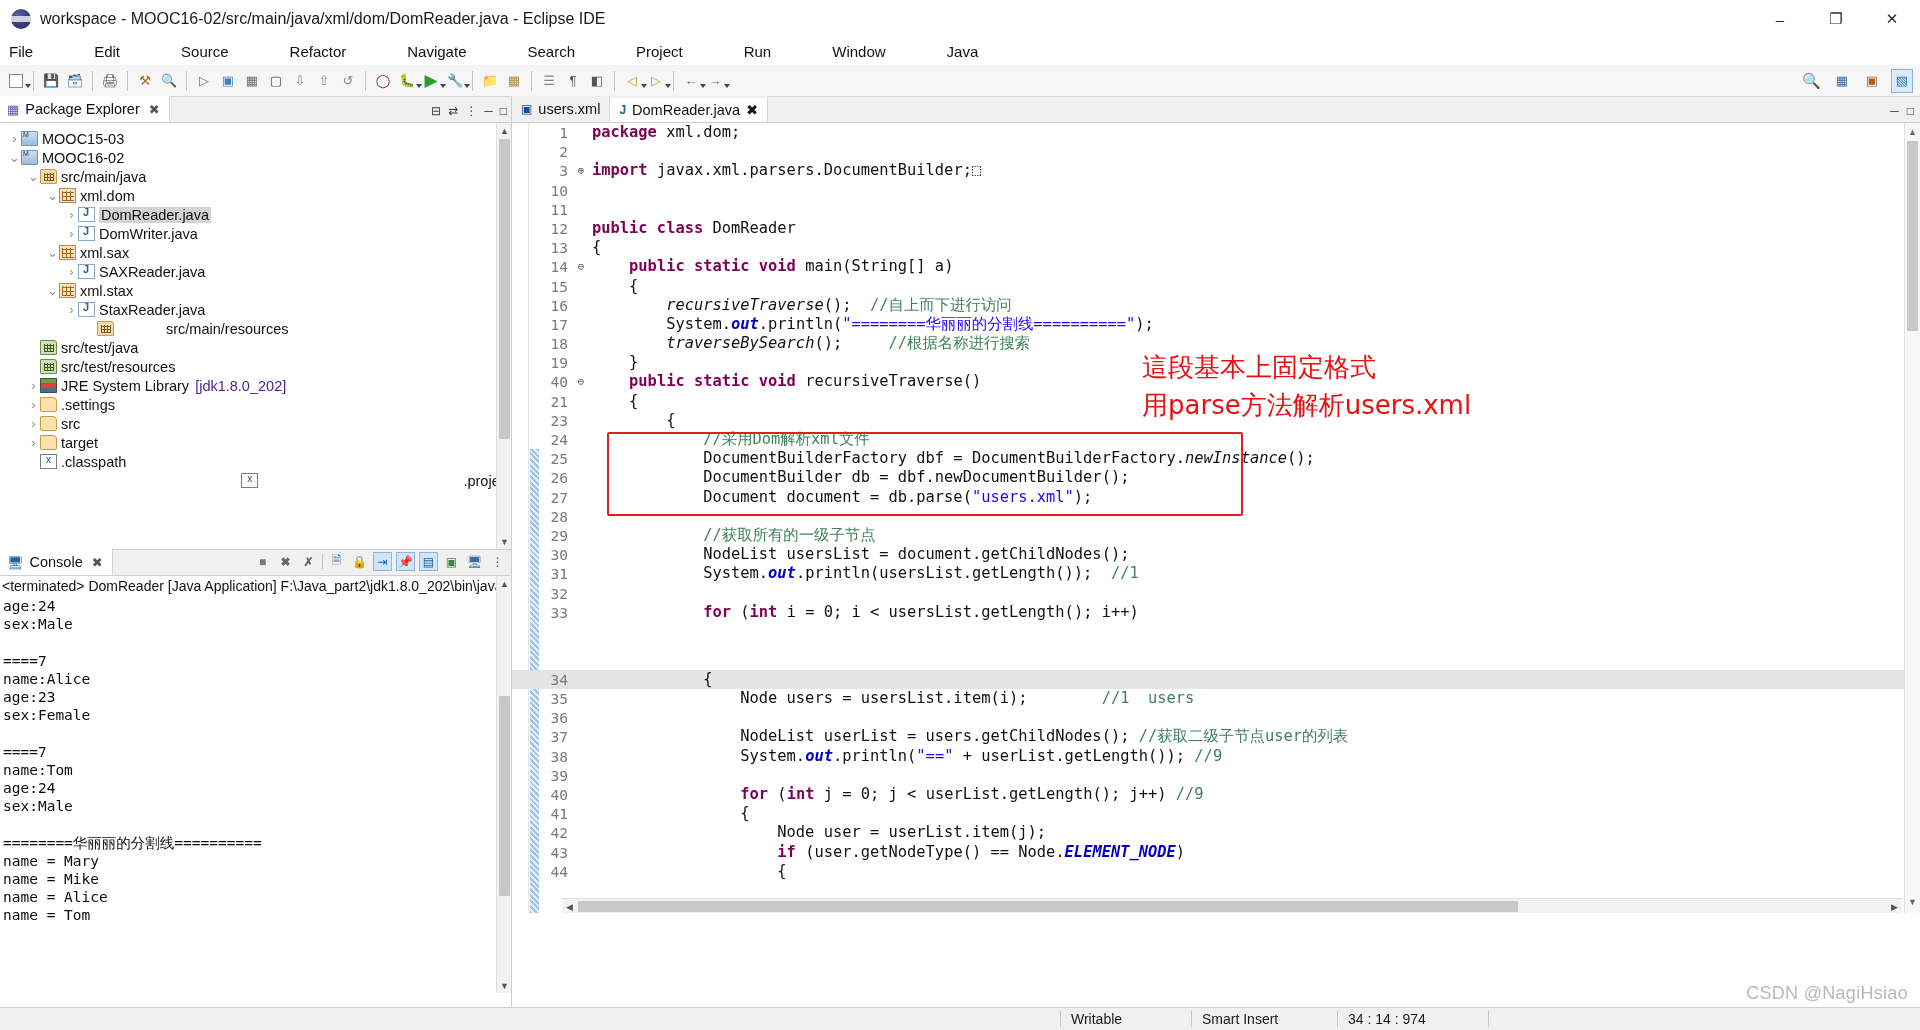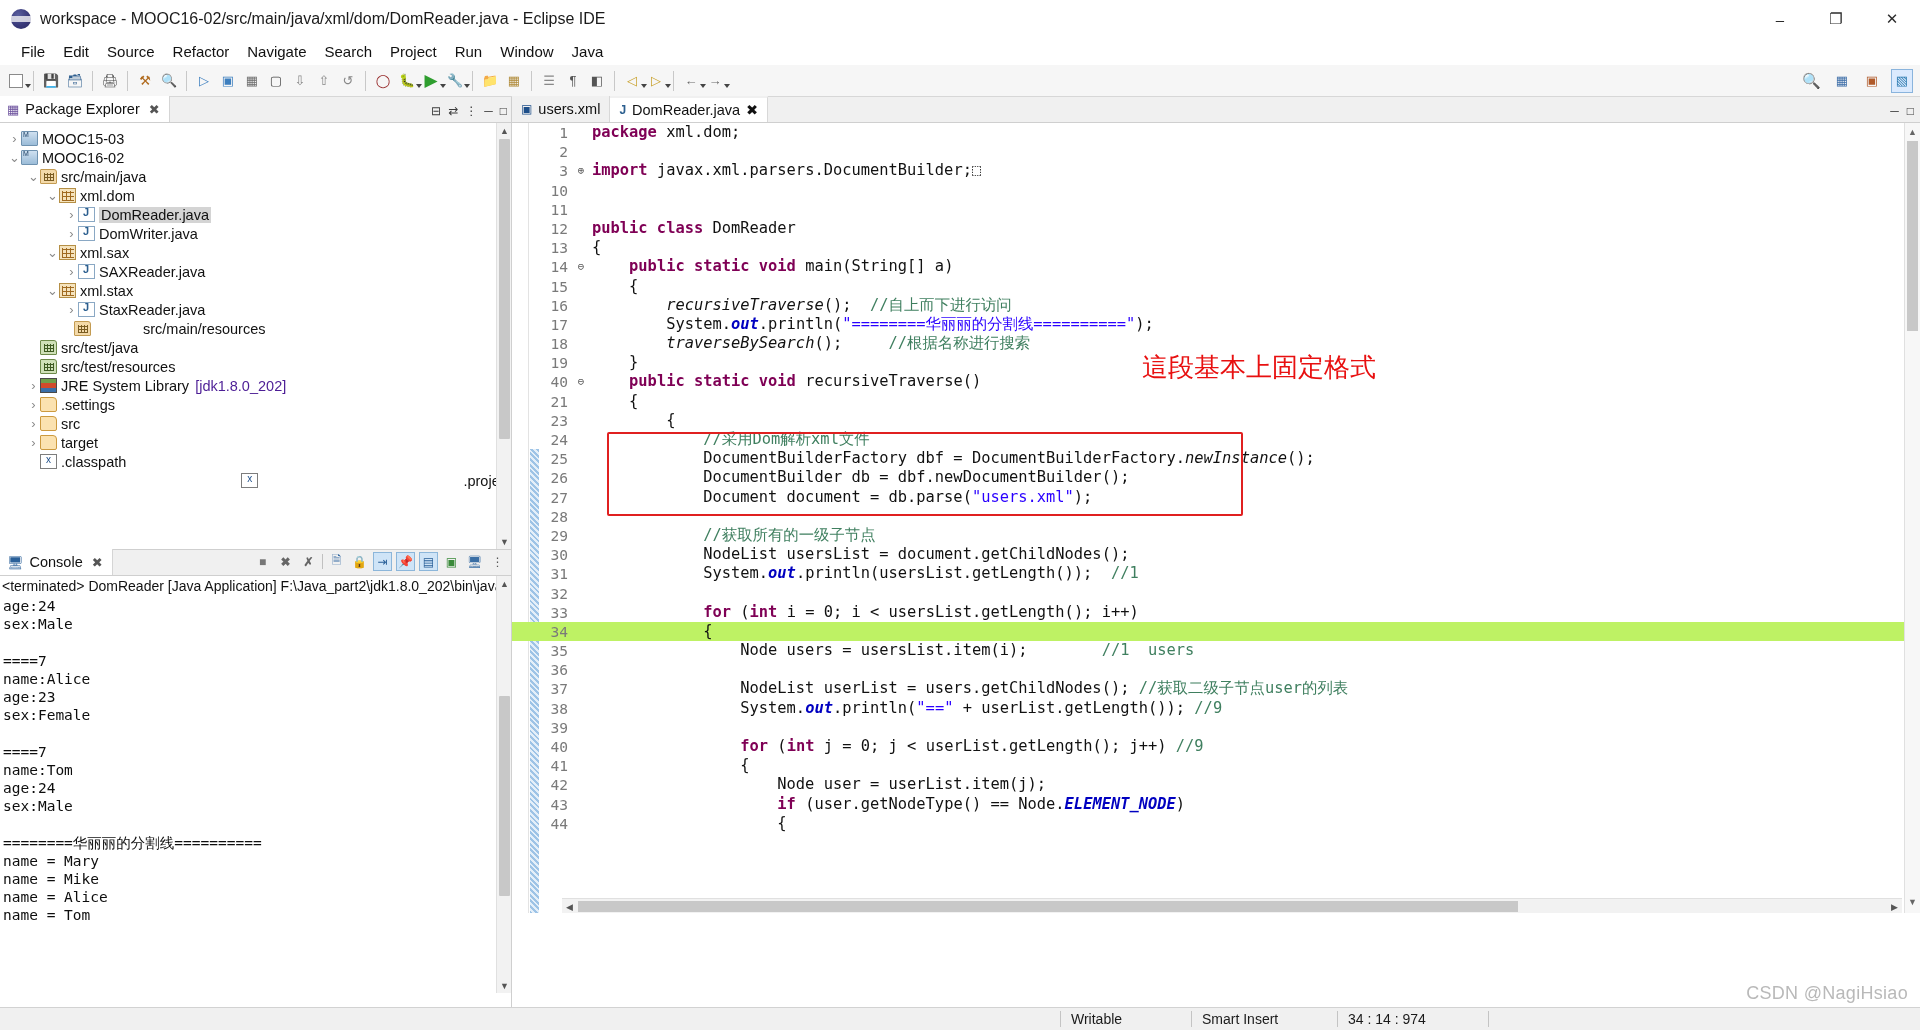--- a/index.html
+++ b/index.html
@@ -30,21 +30,21 @@
   .tb-title { font-size: 16px; color: #1a1a1a; white-space: nowrap; }
   .tb-btns { position: absolute; right: 0; top: 0; height: 38px; display: flex; }
   .tb-btn {
     width: 56px; height: 38px; display: flex; align-items: center; justify-content: center;
     font-size: 15px; color: #2b2b2b;
   }
 
   
   .menubar {
     position: absolute; top: 38px; left: 0; width: 1920px; height: 27px;
-    background: #ffffff; display: flex; align-items: center; padding-left: 12px;
+    background: #ffffff; display: flex; align-items: center; padding-left: 0; gap: 43px;
   }
   .menu-item {
     font-size: 15px; color: #111; padding: 3px 9px; white-space: nowrap;
   }
 
   
   .toolbar {
     position: absolute; top: 65px; left: 0; width: 1920px; height: 32px;
     background: #f6f6f6; border-bottom: 1px solid #d7d7d7;
     display: flex; align-items: center; padding-left: 4px;
@@ -153,21 +153,21 @@
   .gutter-marker {
     position: absolute; left: 0; top: 0; width: 17px; height: 790px; background: #ffffff;
     border-right: 1px solid #e3e3e3;
   }
   .code-lines {
     position: absolute; left: 0; top: 0; width: 1408px; height: 790px;
     font-family: "DejaVu Sans Mono", "Liberation Mono", monospace;
     font-size: 15.4px; line-height: 19.2px;
   }
   .cl { height: 19.2px; display: flex; align-items: center; white-space: pre; position: relative; }
-  .cl.cur { background: #bef264; }
+  .cl.cur { background: #e5e5e5; margin-top: 48px; }
   .lnum {
     width: 62px; text-align: right; padding-right: 6px; color: #7a7a7a; font-size: 14.6px;
     flex: 0 0 62px; user-select: none;
   }
   .fold {
     width: 14px; flex: 0 0 14px; color: #5a5a5a; font-size: 11px; text-align: center;
   }
   .ctext { padding-left: 4px; color: #111; }
 
   
@@ -365,21 +365,21 @@
         <div class="trow" style="padding-left: 46px;">
           <span class="arrow" style="font-size: 13px;">⌄</span>
           <span class="ico ic-pkg"></span>
           <span class="lbl">xml.stax</span>
         </div>
         <div class="trow" style="padding-left: 65px;">
           <span class="arrow" style="font-size: 13px;">›</span>
           <span class="ico ic-java"></span>
           <span class="lbl">StaxReader.java</span>
         </div>
-        <div class="trow" style="padding-left: 13px; gap: 48px;">
+        <div class="trow" style="padding-left: 36px; gap: 48px;">
           <span class="arrow"></span>
           <span class="ico ic-srcfolder"></span>
           <span class="lbl">src/main/resources</span>
         </div>
         <div class="trow" style="padding-left: 27px;">
           <span class="arrow"></span>
           <span class="ico ic-greenfolder"></span>
           <span class="lbl">src/test/java</span>
         </div>
         <div class="trow" style="padding-left: 27px;">
@@ -532,20 +532,21 @@
           <div class="cl"><span class="lnum">39</span><span class="fold"></span><span class="ctext"></span></div>
           <div class="cl"><span class="lnum">40</span><span class="fold"></span><span class="ctext">                <span class="kw">for</span> (<span class="kw">int</span> j = 0; j &lt; userList.getLength(); j++) <span class="cm">//9</span></span></div>
           <div class="cl"><span class="lnum">41</span><span class="fold"></span><span class="ctext">                {</span></div>
           <div class="cl"><span class="lnum">42</span><span class="fold"></span><span class="ctext">                    Node user = userList.item(j);</span></div>
           <div class="cl"><span class="lnum">43</span><span class="fold"></span><span class="ctext">                    <span class="kw">if</span> (user.getNodeType() == Node.<span class="stc">ELEMENT_NODE</span>)</span></div>
           <div class="cl"><span class="lnum">44</span><span class="fold"></span><span class="ctext">                    {</span></div>
         </div>
 
       <div class="red-box" style="left:95px; top:309px; width:636px; height:84px;"></div>
       <div class="red-note" style="left:630px; top:227px;">這段基本上固定格式</div>
+      <div class="red-note" style="left:630px; top:265px;">用parse方法解析users.xml</div>
     </div>
 
     <div class="edit-mini">
       <div style="position:absolute;left:2px;top:4px;width:11px;height:12px;color:#666;font-size:9px;text-align:center;">▲</div>
       <div style="position:absolute;left:2px;top:18px;width:11px;height:190px;background:#c8c8c8;"></div>
       <div style="position:absolute;left:2px;bottom:4px;width:11px;height:12px;color:#666;font-size:9px;text-align:center;">▼</div>
     </div>
 
     <div class="hsb" style="left:50px;bottom:94px;width:1340px;">
       <div class="ar" style="left:0">◀</div>

